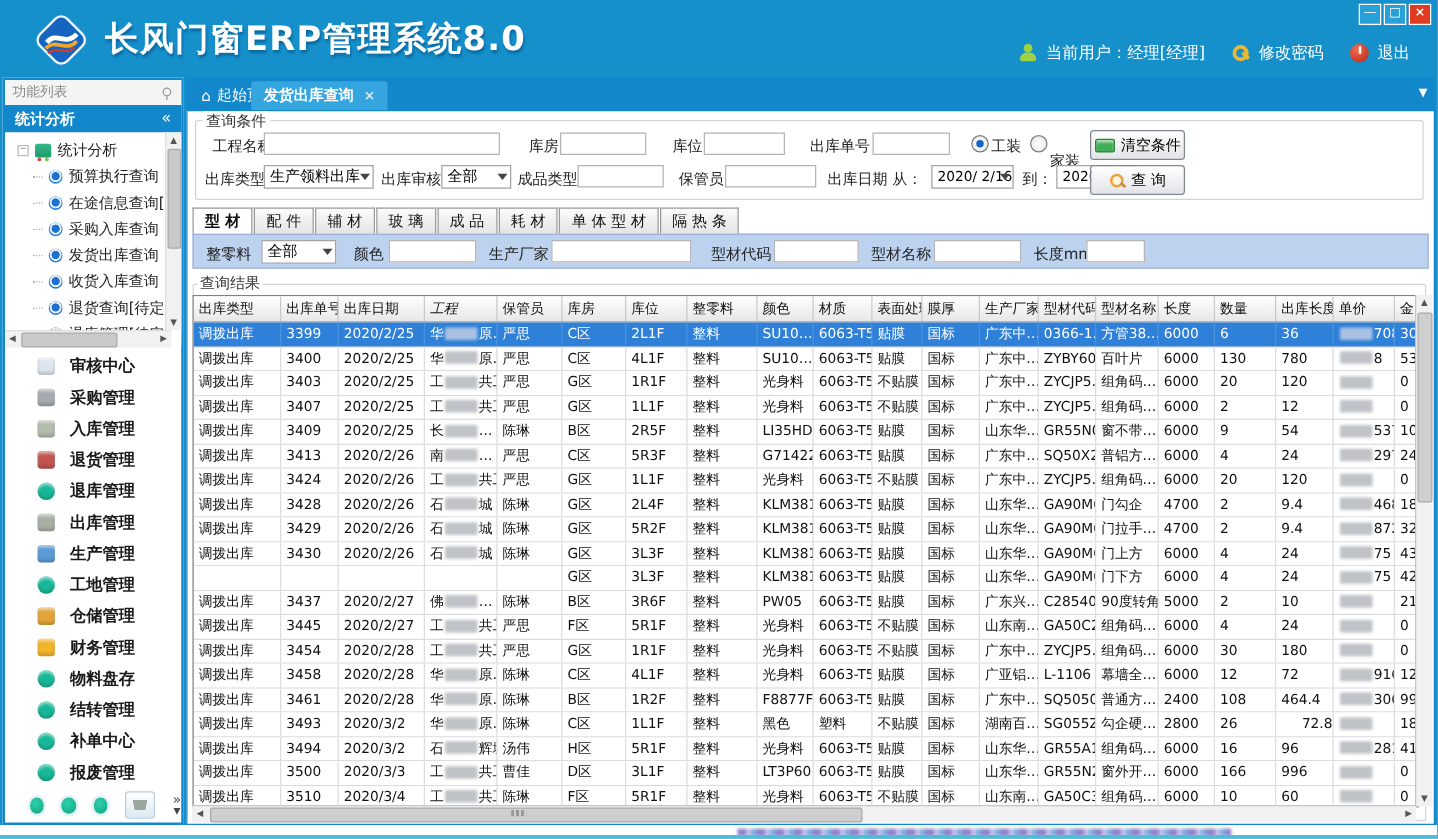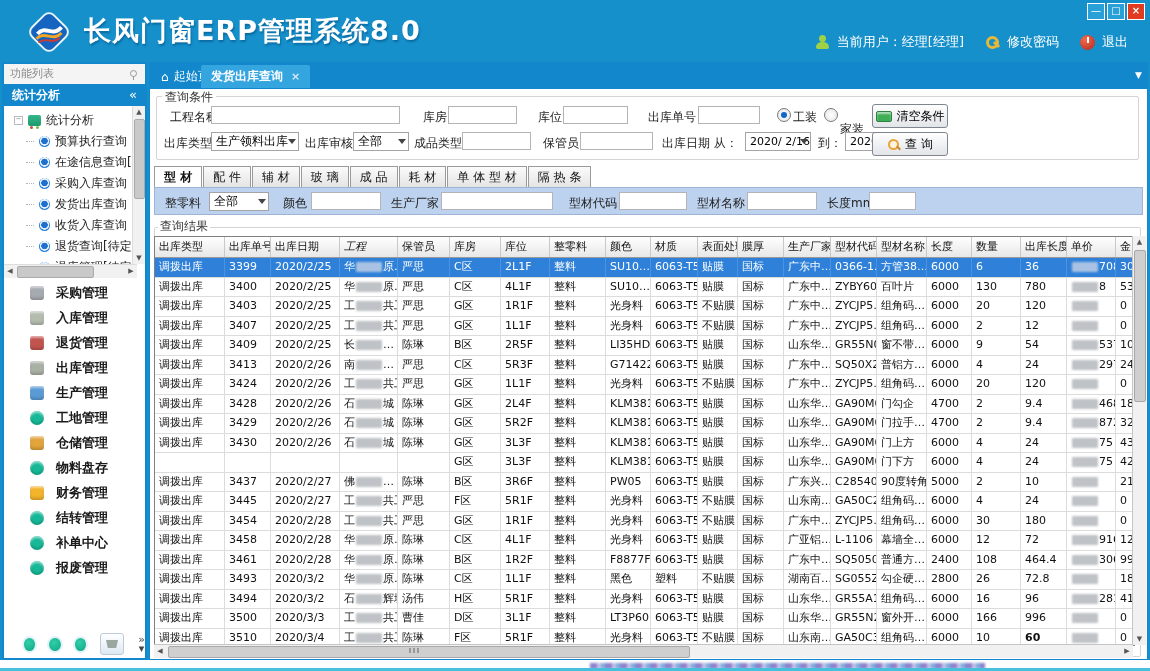--- a/index.html
+++ b/index.html
@@ -174,54 +174,62 @@
       <div class="thumb"></div>
       <span class="sb-arr" style="bottom:0;">▼</span>
     </div>
     <div class="thscroll">
       <span class="sb-arr" style="left:0;line-height:13px;">◀</span>
       <div class="thumb"></div>
       <span class="sb-arr" style="right:0;left:auto;line-height:13px;">▶</span>
     </div>
     <div id="menu">
         <div class="menu-item">
+          <span class="mi" style="background: rgb(221, 230, 238); border-radius: 3px;"></span>
+          <span>审核中心</span>
+        </div>
+        <div class="menu-item">
           <span class="mi" style="background: rgb(166, 171, 177); border-radius: 3px;"></span>
           <span>采购管理</span>
         </div>
         <div class="menu-item">
           <span class="mi" style="background: rgb(180, 188, 174); border-radius: 3px;"></span>
           <span>入库管理</span>
         </div>
         <div class="menu-item">
           <span class="mi" style="background: rgb(194, 84, 78); border-radius: 3px;"></span>
           <span>退货管理</span>
         </div>
         <div class="menu-item">
+          <span class="mi" style="background: rgb(23, 184, 152); border-radius: 50%;"></span>
+          <span>退库管理</span>
+        </div>
+        <div class="menu-item">
           <span class="mi" style="background: rgb(169, 176, 164); border-radius: 3px;"></span>
           <span>出库管理</span>
         </div>
         <div class="menu-item">
           <span class="mi" style="background: rgb(91, 155, 213); border-radius: 3px;"></span>
           <span>生产管理</span>
         </div>
         <div class="menu-item">
           <span class="mi" style="background: rgb(23, 184, 152); border-radius: 50%;"></span>
           <span>工地管理</span>
         </div>
         <div class="menu-item">
           <span class="mi" style="background: rgb(226, 164, 59); border-radius: 3px;"></span>
           <span>仓储管理</span>
         </div>
         <div class="menu-item">
+          <span class="mi" style="background: rgb(243, 179, 42); border-radius: 3px;"></span>
+          <span>财务管理</span>
+        </div>
+        <div class="menu-item">
           <span class="mi" style="background: rgb(23, 184, 152); border-radius: 50%;"></span>
           <span>物料盘存</span>
-        </div>
-        <div class="menu-item">
-          <span class="mi" style="background: rgb(243, 179, 42); border-radius: 3px;"></span>
-          <span>财务管理</span>
         </div>
         <div class="menu-item">
           <span class="mi" style="background: rgb(23, 184, 152); border-radius: 50%;"></span>
           <span>结转管理</span>
         </div>
         <div class="menu-item">
           <span class="mi" style="background: rgb(23, 184, 152); border-radius: 50%;"></span>
           <span>补单中心</span>
         </div>
         <div class="menu-item">
@@ -708,21 +716,21 @@
               <div class="gc" style="width: 56px;">整料</div>
               <div class="gc" style="width: 45px;">黑色</div>
               <div class="gc" style="width: 47px;">塑料</div>
               <div class="gc" style="width: 40px;">不贴膜</div>
               <div class="gc" style="width: 46px;">国标</div>
               <div class="gc" style="width: 47px;">湖南百…</div>
               <div class="gc" style="width: 46px;">SG055Z</div>
               <div class="gc" style="width: 50px;">勾企硬…</div>
               <div class="gc" style="width: 45px;">2800</div>
               <div class="gc" style="width: 49px;">26</div>
-              <div class="gc" style="width: 46px;">72.8</div>
+              <div class="gc" style="width: 46px; text-align: right;">72.8</div>
               <div class="gc" style="width: 49px;"><span class="censor"></span></div>
               <div class="gc" style="width: 28px;">182</div>
             </div>
             <div class="grow">
               <div class="gc" style="width: 70px;">调拨出库</div>
               <div class="gc" style="width: 46px;">3494</div>
               <div class="gc" style="width: 69px;">2020/3/2</div>
               <div class="gc" style="width: 58px;">石<span class="censor"></span>辉城</div>
               <div class="gc" style="width: 52px;">汤伟</div>
               <div class="gc" style="width: 51px;">H区</div>
@@ -774,21 +782,21 @@
               <div class="gc" style="width: 56px;">整料</div>
               <div class="gc" style="width: 45px;">光身料</div>
               <div class="gc" style="width: 47px;">6063-T5</div>
               <div class="gc" style="width: 40px;">不贴膜</div>
               <div class="gc" style="width: 46px;">国标</div>
               <div class="gc" style="width: 47px;">山东南…</div>
               <div class="gc" style="width: 46px;">GA50C37</div>
               <div class="gc" style="width: 50px;">组角码…</div>
               <div class="gc" style="width: 45px;">6000</div>
               <div class="gc" style="width: 49px;">10</div>
-              <div class="gc" style="width: 46px; font-weight: bold;">60</div>
+              <div class="gc" style="width: 46px;">60</div>
               <div class="gc" style="width: 49px;"><span class="censor"></span></div>
               <div class="gc" style="width: 28px;">0</div>
             </div>
           </div>
       </div>
       <div class="gvscroll">
         <span class="sb-arr" style="top:0;width:13px;">▲</span>
         <div class="thumb"></div>
         <span class="sb-arr" style="bottom:0;width:13px;">▼</span>
       </div>

